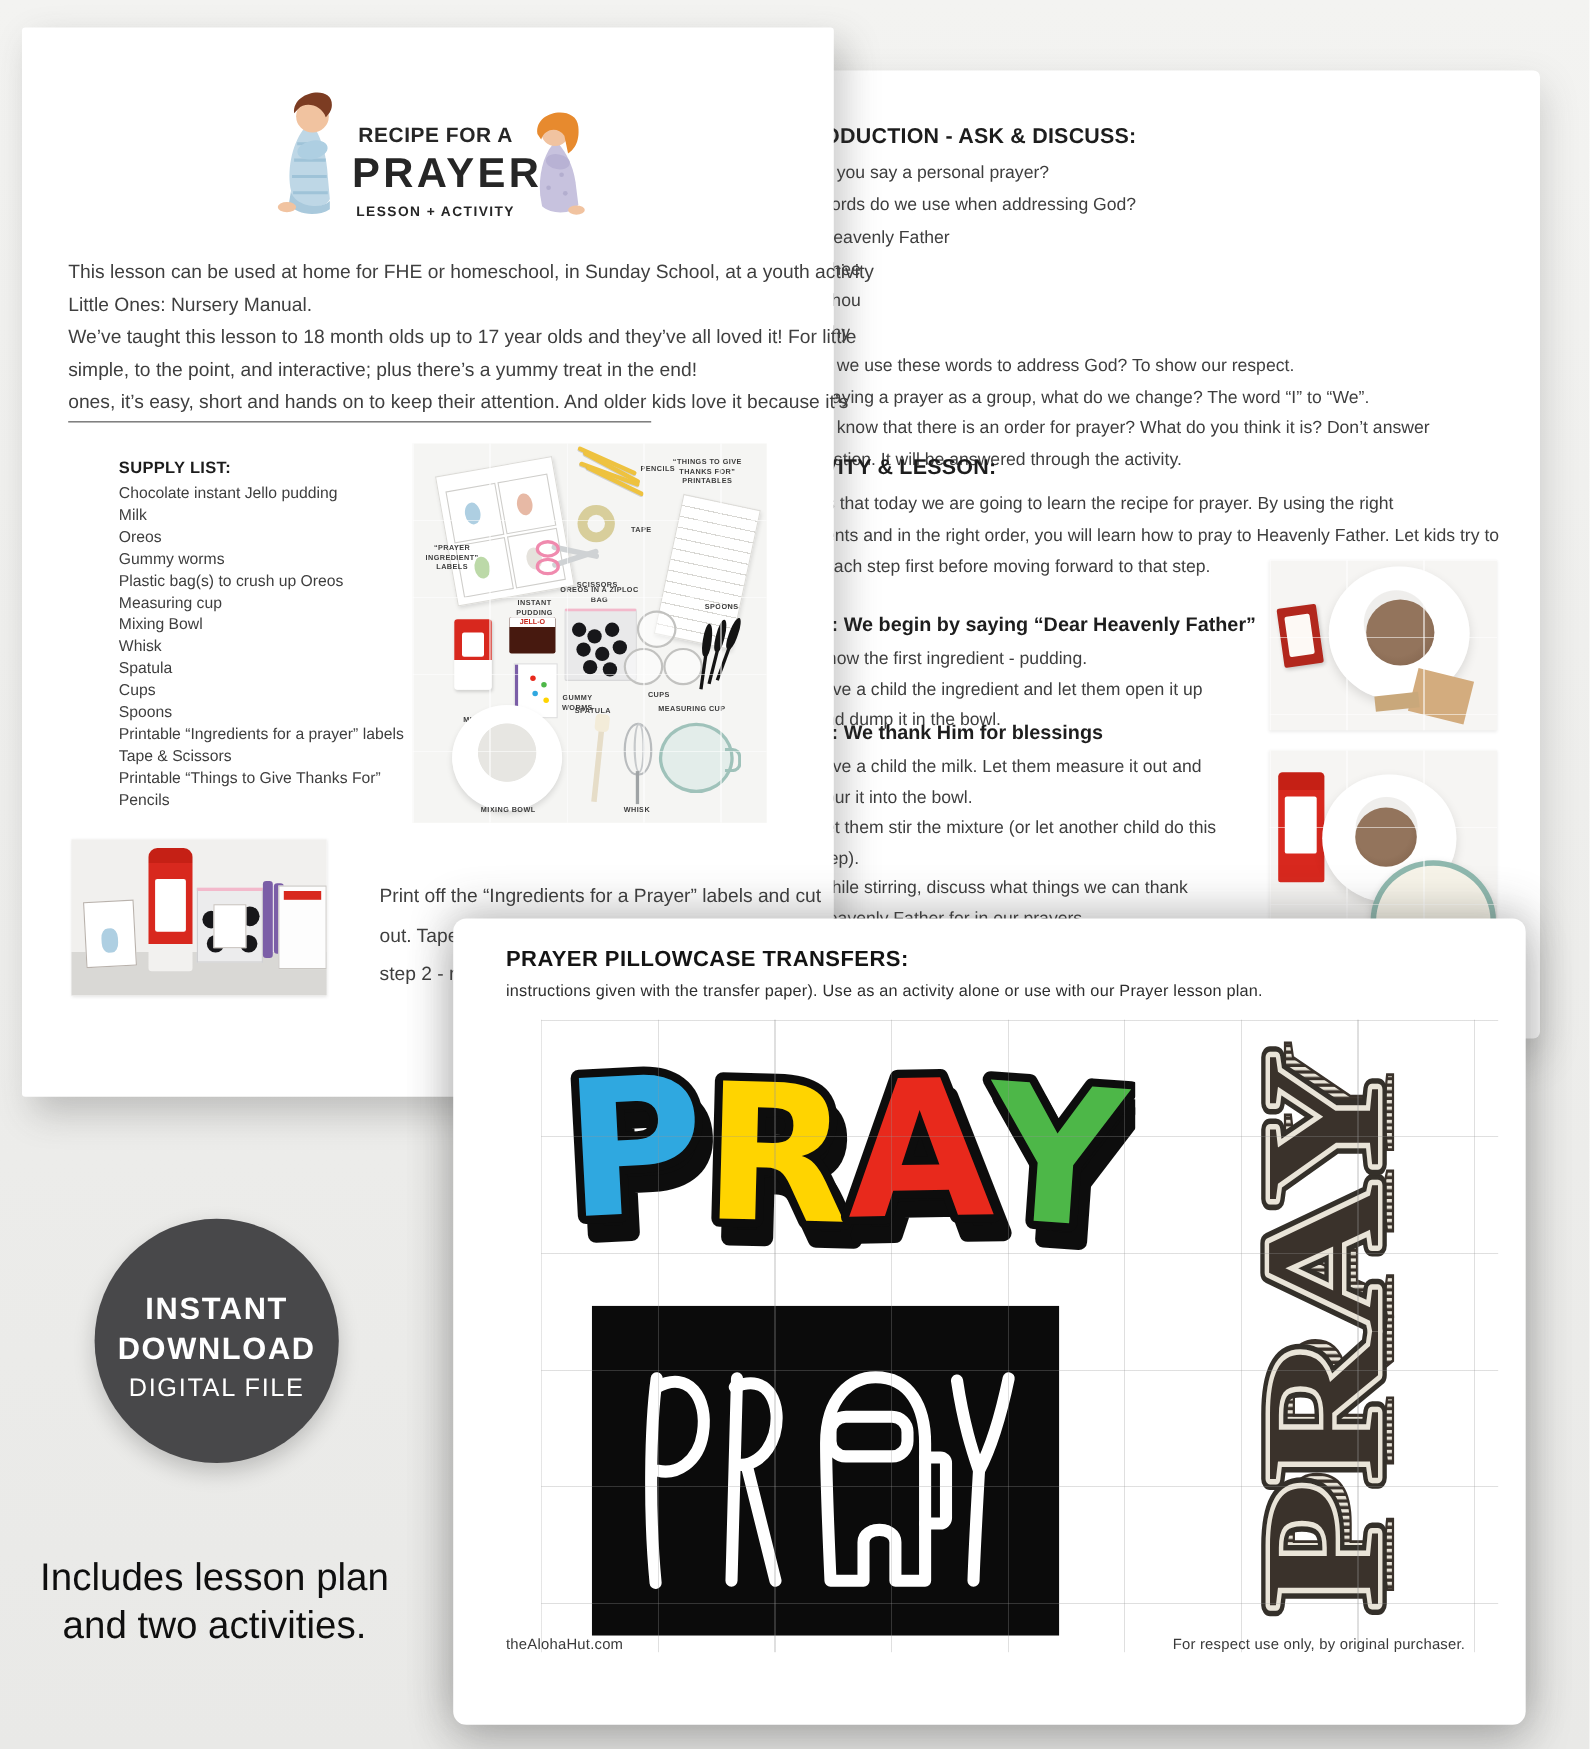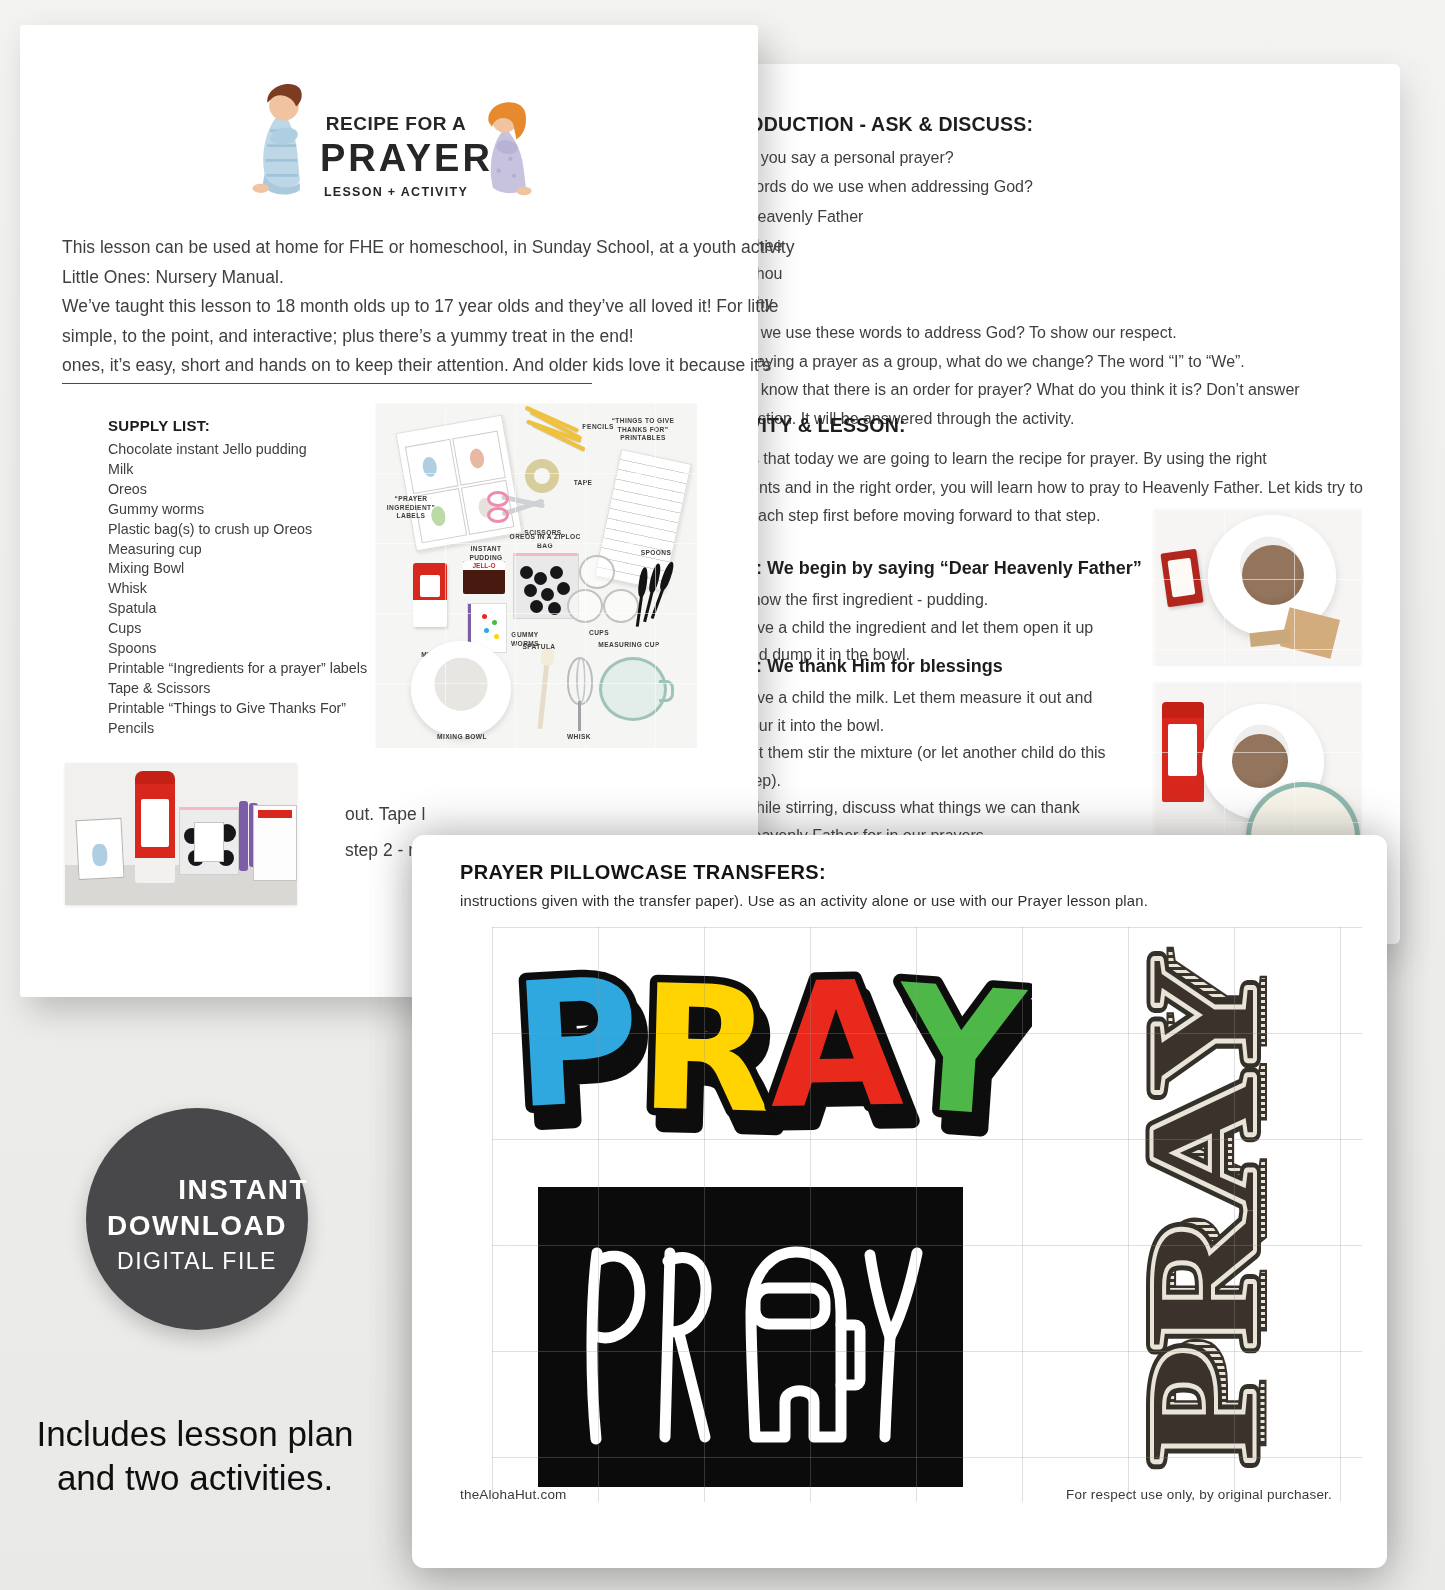--- a/index.html
+++ b/index.html
@@ -116,21 +116,21 @@
   .amongus{position:absolute;left:126px;top:352px;}
   .vertical-pray{position:absolute;left:662px;top:103px;}
   .p3-footer{position:absolute;top:652px;font-size:13.5px;color:#3a3a3a;letter-spacing:.2px;}
   .p3-footer.fl{left:48px;}
   .p3-footer.fr{right:55px;}
 
   
   .badge{position:absolute;left:86px;top:1108px;width:222px;height:222px;border-radius:50%;
     background:#48484a;color:#fff;text-align:center;z-index:1;box-shadow:0 8px 20px rgba(0,0,0,.2);}
   .badge .b1,.badge .b2{font-size:28px;font-weight:bold;letter-spacing:1.5px;line-height:36px;}
-  .badge .b1{padding-top:64px;text-align:right;}
+  .badge .b1{padding-top:64px;}
   .badge .b3{font-size:23px;font-weight:300;letter-spacing:1.5px;line-height:34px;}
   .caption{position:absolute;left:28px;top:1412px;width:334px;text-align:center;
     color:#0f0f0f;font-size:35px;line-height:44px;z-index:1;}
 </style>
 </head>
 <body>
 
 <section class="page page2">
   <div class="p2-h" style="left:62px;top:49px">INTRODUCTION - ASK &amp; DISCUSS:</div>
   <div class="p2-lines" style="left:62px;top:80px">
@@ -319,20 +319,21 @@
       <div class="blob" style="left:8px;top:40px;width:16px;height:16px"></div>
       <div class="blob" style="left:38px;top:40px;width:16px;height:16px"></div>
       <div class="card"></div>
     </div>
     <div class="bp-stick" style="left:174px;top:38px"></div>
     <div class="bp-stick" style="left:184px;top:40px;height:64px"></div>
     <div class="bp-pack"></div>
   </figure>
 
   <div class="print-note">
+    <div class="ln">Print off the “Ingredients for a Prayer” labels and cut</div>
     <div class="ln">out. Tape l</div>
     <div class="ln">step 2 - mil</div>
   </div>
 </section>
 
 <section class="page page3">
   <div class="p3-h">PRAYER PILLOWCASE TRANSFERS:</div>
   <div class="p3-desc">
     <div class="ln">instructions given with the transfer paper). Use as an activity alone or use with our Prayer lesson plan.</div>
   </div>

